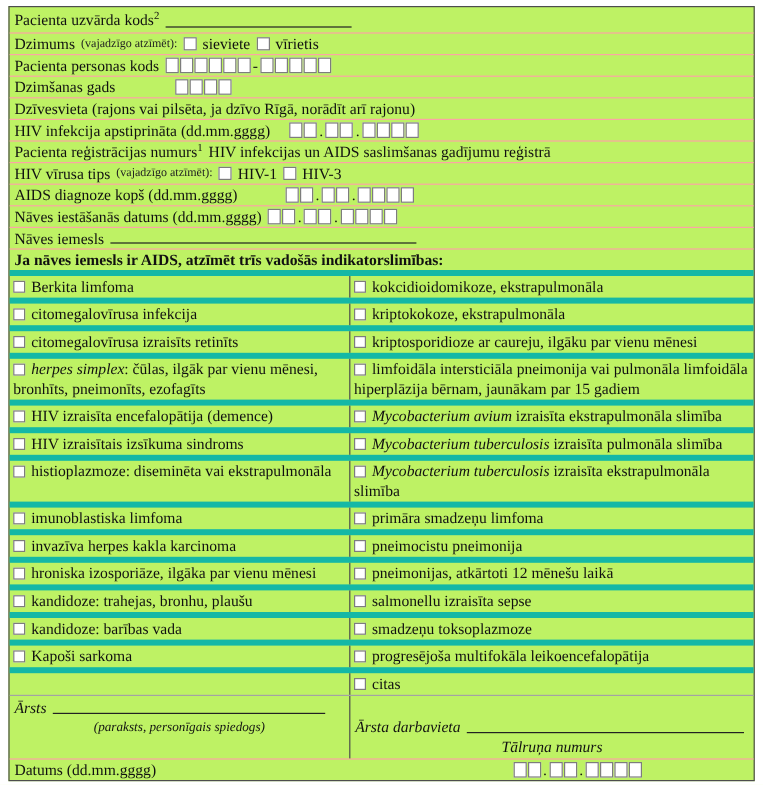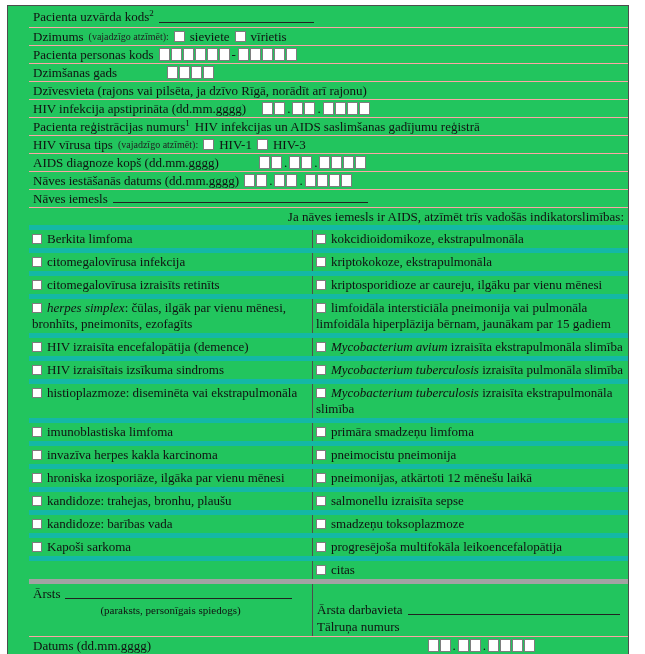--- a/index.html
+++ b/index.html
@@ -9,22 +9,21 @@
     font-size: 13px;
     color: #111111;
     position: relative;
   }
   .form {
     position: absolute;
     left: 7px;
     top: 5px;
     width: 622px;
     border: 1px solid #4d4d4d;
-    background: #22c55e;
-    padding-left: 21px;
+    background: #bef264;
   }
   
   .row {
     display: flex;
     align-items: center;
     column-gap: 5px;
     min-height: 17px;
     line-height: 15px;
     padding: 1px 4px;
     border-top: 1px solid #fca5a5;
@@ -60,36 +59,36 @@
     height: 0;
     border-bottom: 1px solid #222;
     align-self: flex-end;
     margin-bottom: 3px;
   }
   .w155 { width: 155px; }
   .w255 { width: 255px; }
   .sp6  { width: 6px;  flex: none; }
   .sp30 { width: 30px; flex: none; }
   .sp40 { width: 40px; flex: none; }
-  .header-row { justify-content: flex-end; font-weight: normal; }
+  .header-row { justify-content: flex-start; font-weight: bold; }
   
   .chk-row { display: flex; border-top: 5px solid #14b8a6; justify-content: space-between; }
   .chk-cell { padding: 1px 3px; line-height: 16px; }
   .chk-cell.left  { width: 284px; border-right: 1px solid #4d4d4d; flex: none; }
   .chk-cell.right { flex: 1; }
   
-  .footer-row { display: flex; border-top: 5px solid #a3a3a3; }
+  .footer-row { display: flex; border-top: 1px solid #a3a3a3; font-style: italic; }
   .f-left  { width: 284px; border-right: 1px solid #4d4d4d; flex: none; padding: 1px 4px; }
   .f-right { flex: 1; padding: 1px 4px; margin-top: 16px; }
   .flexline { display: flex; align-items: center; column-gap: 5px; line-height: 17px; }
   .flexline .fill-line { flex: 1; }
   .mr16 { margin-right: 16px; }
   .mr4  { margin-right: 4px; }
   .sig-note { font-size: 11px; text-align: center; line-height: 16px; }
-  .phone-line { line-height: 17px; }
+  .phone-line { line-height: 17px; text-align: center; }
   .datums-boxes { margin-left: auto; margin-right: 88px; }
 </style>
 </head>
 <body>
 
 <div class="form">
 
   <div class="row tall">
     <span class="lbl"><span>Pacienta uzvārda kods</span><sup>2</sup></span>
     <span class="fill-line w155"></span>

